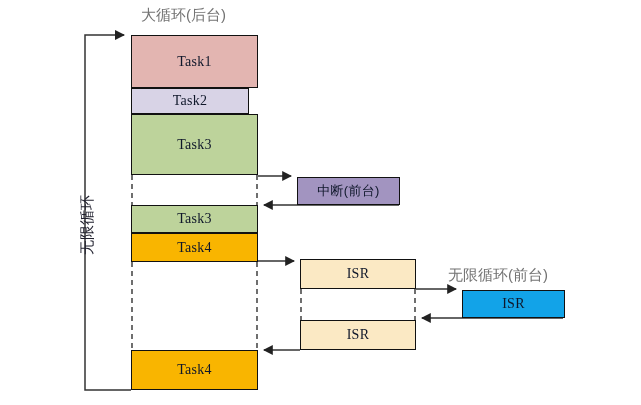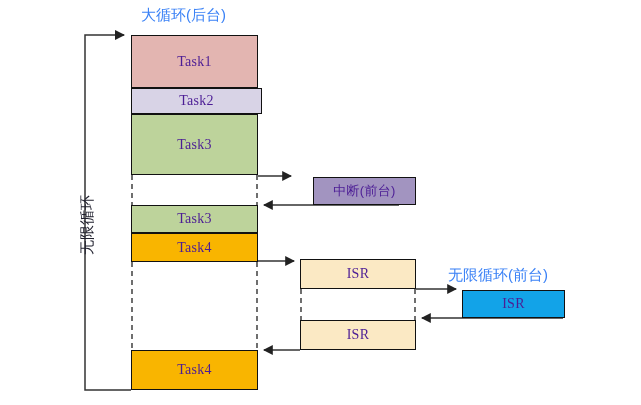--- a/index.html
+++ b/index.html
@@ -11,26 +11,26 @@
   .canvas{position:absolute;left:0;top:0;width:641px;height:405px;}
   svg.lines{position:absolute;left:0;top:0;width:641px;height:405px;}
 
   .blk{
     position:absolute;
     border:1.4px solid #111;
     box-sizing:border-box;
     display:flex;align-items:center;justify-content:center;
     font-size:14px;
     letter-spacing:.3px;
-    color:#4c1d95;
+    color:#0f172a;
   }
   .label{
     position:absolute;
     font-size:15px;
-    color:#3b82f6;
+    color:#737373;
     white-space:nowrap;
     font-family:"Liberation Serif","DejaVu Serif",serif;
   }
   .vlabel{
     position:absolute;
     font-size:15px;
     white-space:nowrap;
     color:#20202e;
     transform-origin:0 0;
   }
@@ -75,41 +75,41 @@
       <path d="M 563 318 L 422 318" marker-end="url(#arrow)"></path>
 
       <path d="M 300 350 L 264 350" marker-end="url(#arrow)"></path>
     </g>
   </svg>
 
   <div class="blk" style="left:131px;top:35px;width:127px;height:53px;background:#e3b5b1;">
     <span>Task1</span>
   </div>
 
-  <div class="blk" style="left:131px;top:88px;width:131px;height:26px;background:#d8d3e6;font-family:Liberation Serif, serif;">
+  <div class="blk" style="left:131px;top:88px;width:118px;height:26px;background:#d8d3e6;font-family:Liberation Serif, serif;">
     <span>Task2</span>
   </div>
 
   <div class="blk" style="left:131px;top:114px;width:127px;height:61px;background:#bdd39b;">
     <span>Task3</span>
   </div>
 
   <div class="blk" style="left:131px;top:205px;width:127px;height:28px;background:#bdd39b;">
     <span>Task3</span>
   </div>
 
   <div class="blk" style="left:131px;top:233px;width:127px;height:29px;background:#f9b500;">
     <span>Task4</span>
   </div>
 
   <div class="blk" style="left:131px;top:350px;width:127px;height:40px;background:#f9b500;">
     <span>Task4</span>
   </div>
 
-  <div class="blk" style="left:313px;top:177px;width:103px;height:28px;background:#a294c0;font-family:'Liberation Sans',sans-serif;font-size:13px;">
+  <div class="blk" style="left:297px;top:177px;width:103px;height:28px;background:#a294c0;font-family:'Liberation Sans',sans-serif;font-size:13px;">
     <span>中断(前台)</span>
   </div>
 
   <div class="blk" style="left:300px;top:259px;width:116px;height:30px;background:#fbe9c4;">
     <span>ISR</span>
   </div>
 
   <div class="blk" style="left:300px;top:320px;width:116px;height:30px;background:#fbe9c4;">
     <span>ISR</span>
   </div>

